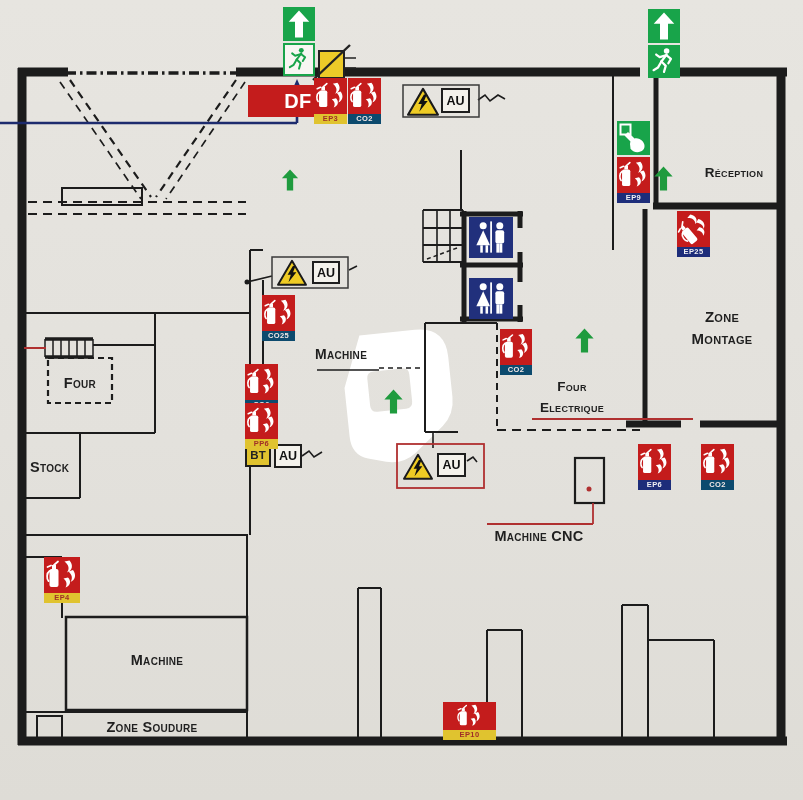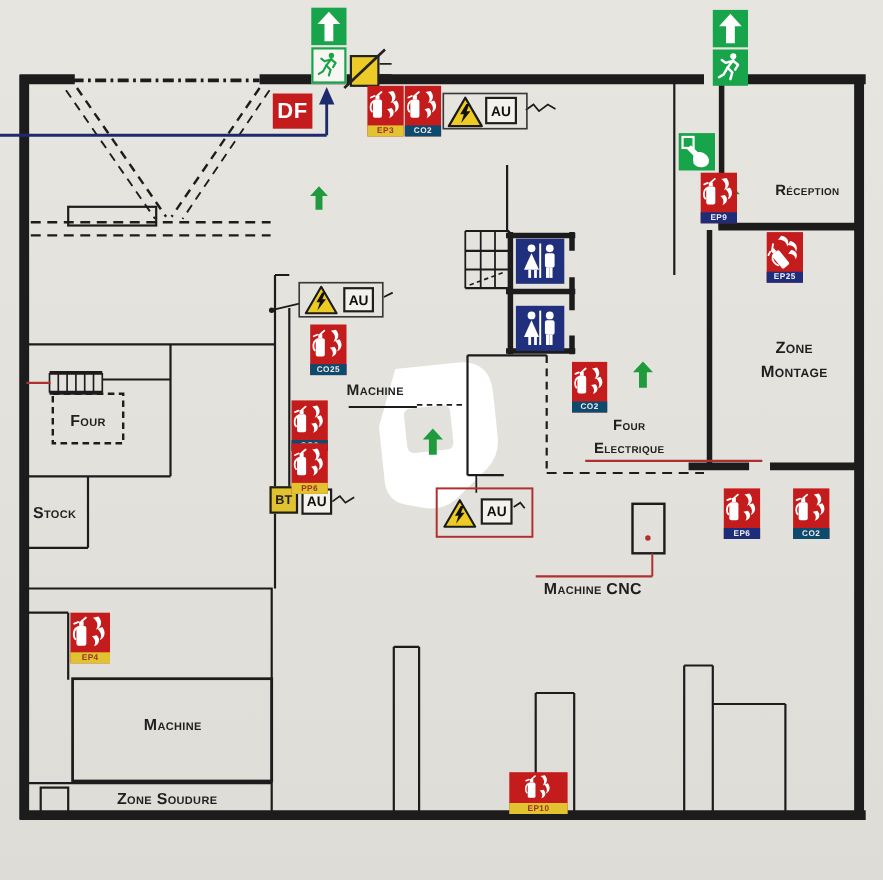--- a/index.html
+++ b/index.html
@@ -2,34 +2,34 @@
 <html><head>
 <meta charset="utf-8">
 <style>
   html,body{margin:0;padding:0;background:#cfcdc8;}
   #stage{position:relative;width:803px;height:800px;overflow:hidden;
          background:linear-gradient(180deg,#e7e5e0 0%,#e3e1dc 55%,#dedcd6 100%);
          font-family:"Liberation Sans",sans-serif;}
   #linework{position:absolute;left:0;top:0;z-index:2;}
   #watermark{position:absolute;left:322px;top:316px;width:152px;height:160px;z-index:1;transform:rotate(-6deg);}
   .sign{position:absolute;z-index:3;}
-  .ext{width:33px;background:#c41c1c;margin-left:20px;}
+  .ext{width:33px;background:#c41c1c;}
   .ext svg{display:block;width:100%;height:36px;}
   .ext.sm svg{height:28px;}
   .ext-label{height:10px;line-height:10px;text-align:center;font-size:7.5px;font-weight:bold;letter-spacing:.4px;overflow:hidden;}
   .lbl-yellow{background:#e0c32f;color:#a03028;}
   .lbl-dark{background:#0c4a6e;color:#f2e8e6;}
   .lbl-blue{background:#1d2d7a;color:#f0f0f4;}
   .greenbox{background:#18a44a;}
   .exit-man-white{background:#f7f6f2;border:2.5px solid #18a44a;color:#18a44a;box-sizing:border-box;}
   .exit-man-green{background:#18a44a;color:#ffffff;}
   .box svg{display:block;width:100%;height:100%;}
   .arrow-green{color:#1f9b3e;}
   .df-sign{width:36px;height:32px;background:#c41c1c;color:#fff;font-weight:bold;font-size:20px;
-           display:flex;align-items:center;justify-content:center;letter-spacing:.5px;}
+           display:flex;align-items:center;justify-content:center;letter-spacing:.5px;padding-left:32px;}
   .au-box{background:#f4f2ec;border:2px solid #1e1e1e;color:#111;font-weight:bold;font-size:12.5px;
           display:flex;align-items:center;justify-content:center;box-sizing:border-box;}
   .bt-box{background:#e0c32f;border:2px solid #1e1e1e;color:#222;font-weight:bold;font-size:11.5px;
           display:flex;align-items:center;justify-content:center;box-sizing:border-box;}
   .wc{background:#21307c;}
   .rlabel{position:absolute;z-index:4;font-weight:700;font-size:14.5px;color:#1f1f1f;
           font-variant:small-caps;text-align:center;letter-spacing:.3px;white-space:nowrap;}
   .title{position:absolute;z-index:4;left:240px;top:756px;width:420px;text-align:center;
          font-variant:small-caps;font-weight:bold;font-size:28px;color:#1c1c1c;letter-spacing:.5px;}
 </style>

